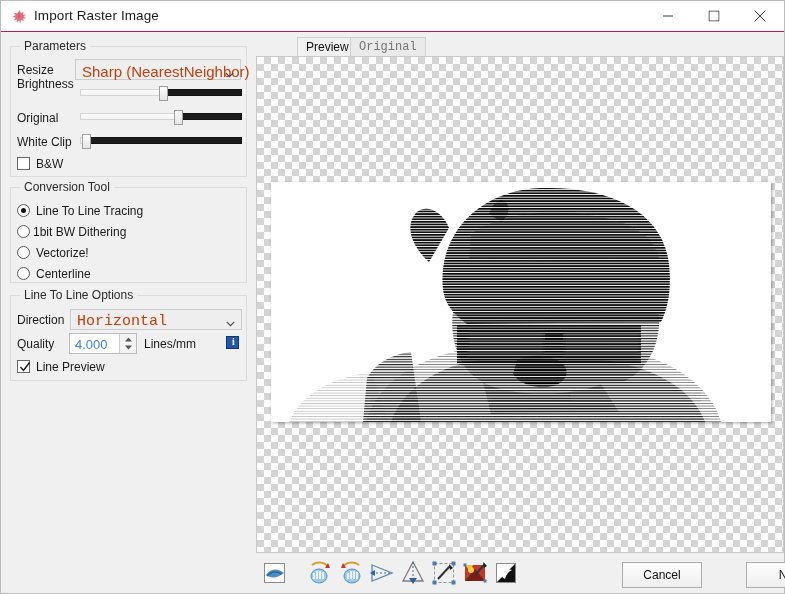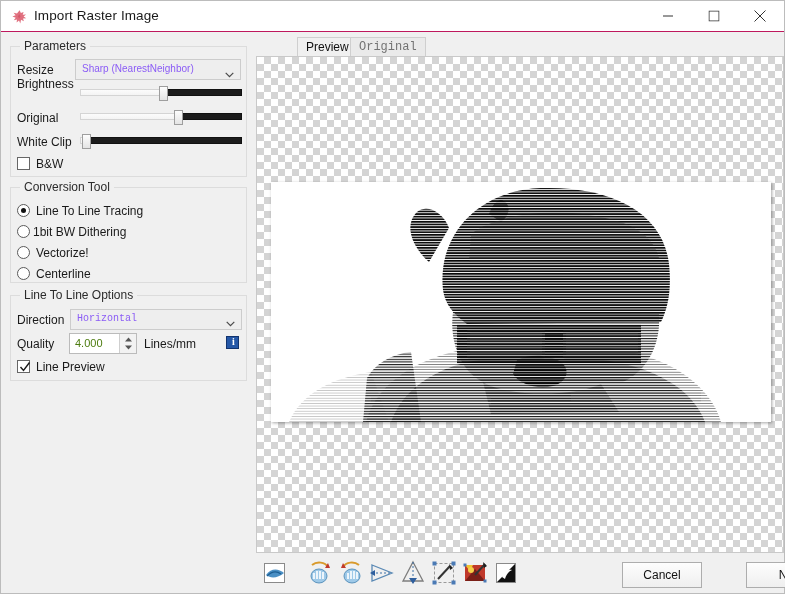--- a/index.html
+++ b/index.html
@@ -26,21 +26,21 @@
   
   .group{position:absolute;border:1px solid #dcdcdc;background:transparent;
          box-sizing:border-box;}
   .group-title{position:absolute;top:-8px;left:9px;background:#f0f0f0;padding:0 4px;
                font-size:12px;color:#2b2b2b;white-space:nowrap;}
   .lbl{position:absolute;font-size:12px;color:#1a1a1a;white-space:nowrap;}
 
   
   .combo{position:absolute;background:#eeeeee;border:1px solid #cccccc;
          box-sizing:border-box;height:21px;}
-  .combo .cval{position:absolute;left:6px;top:3px;font-size:10px;color:#8b5cf6;
+  .combo .cval{position:absolute;left:6px;top:3px;font-size:15px;color:#c2410c;
                white-space:nowrap;}
   .combo .carrow{position:absolute;right:6px;top:7px;width:9px;height:6px;}
 
   
   .slider{position:absolute;height:13px;}
   .slider .trk{position:absolute;left:0;top:3px;height:7px;width:100%;
                background:linear-gradient(#fbfbfb,#f4f4f4);
                border:1px solid #d4d4d4;box-sizing:border-box;}
   .slider .fill{position:absolute;top:3px;height:7px;background:#1c1c1c;
                 border:1px solid #111;box-sizing:border-box;}
@@ -53,21 +53,21 @@
        box-sizing:border-box;}
   .chk svg{position:absolute;left:1px;top:0px;}
   .rad{position:absolute;width:13px;height:13px;border-radius:50%;background:#fff;
        border:1px solid #5a5a5a;box-sizing:border-box;}
   .rad .dot{position:absolute;left:3px;top:3px;width:5px;height:5px;border-radius:50%;
             background:#111;}
 
   
   .spin{position:absolute;height:21px;background:#fff;border:1px solid #bbb;
         box-sizing:border-box;}
-  .spin .sval{position:absolute;left:5px;top:3px;font-size:11px;color:#4d7c0f;}
+  .spin .sval{position:absolute;left:5px;top:3px;font-size:13px;color:#3b82f6;}
   .spin .sbtns{position:absolute;right:0;top:0;width:17px;height:19px;
                background:#f2f2f2;border-left:1px solid #cfcfcf;box-sizing:border-box;}
   .spin .sbtns svg{position:absolute;left:4px;}
 
   .info-ico{position:absolute;width:13px;height:13px;background:#2457a7;
             border:1px solid #11336e;box-sizing:border-box;}
   .info-ico span{position:absolute;left:0;top:-1px;width:13px;text-align:center;
                  color:#fff;font-size:10px;font-weight:bold;
                  font-family:"Liberation Serif",serif;}
 

